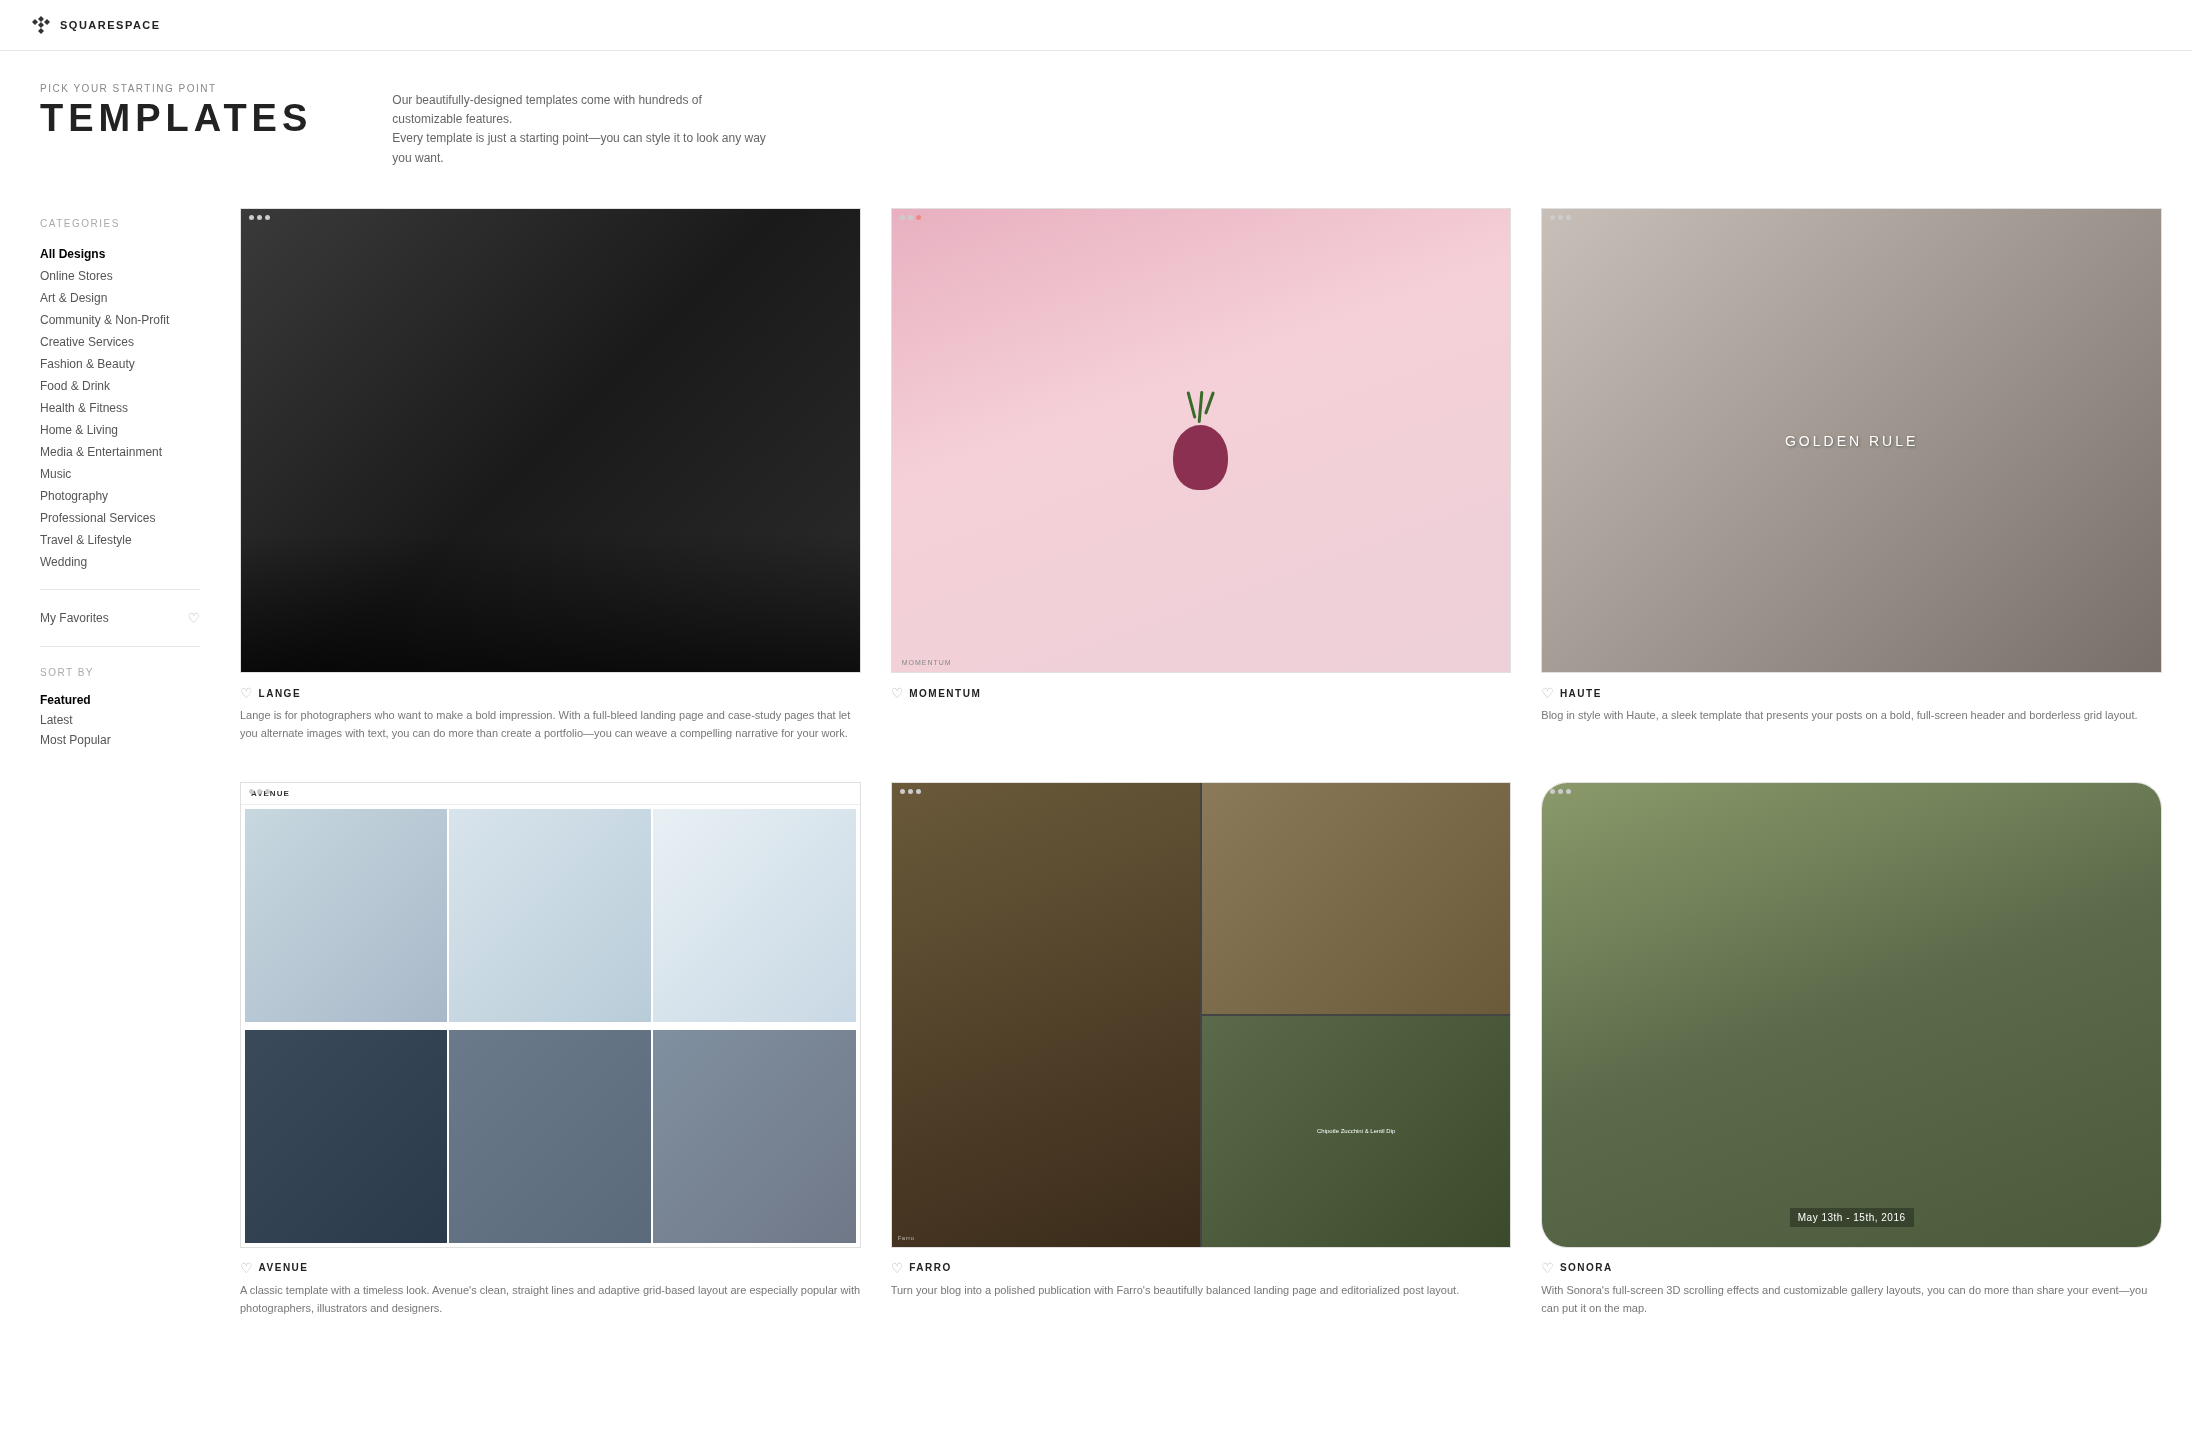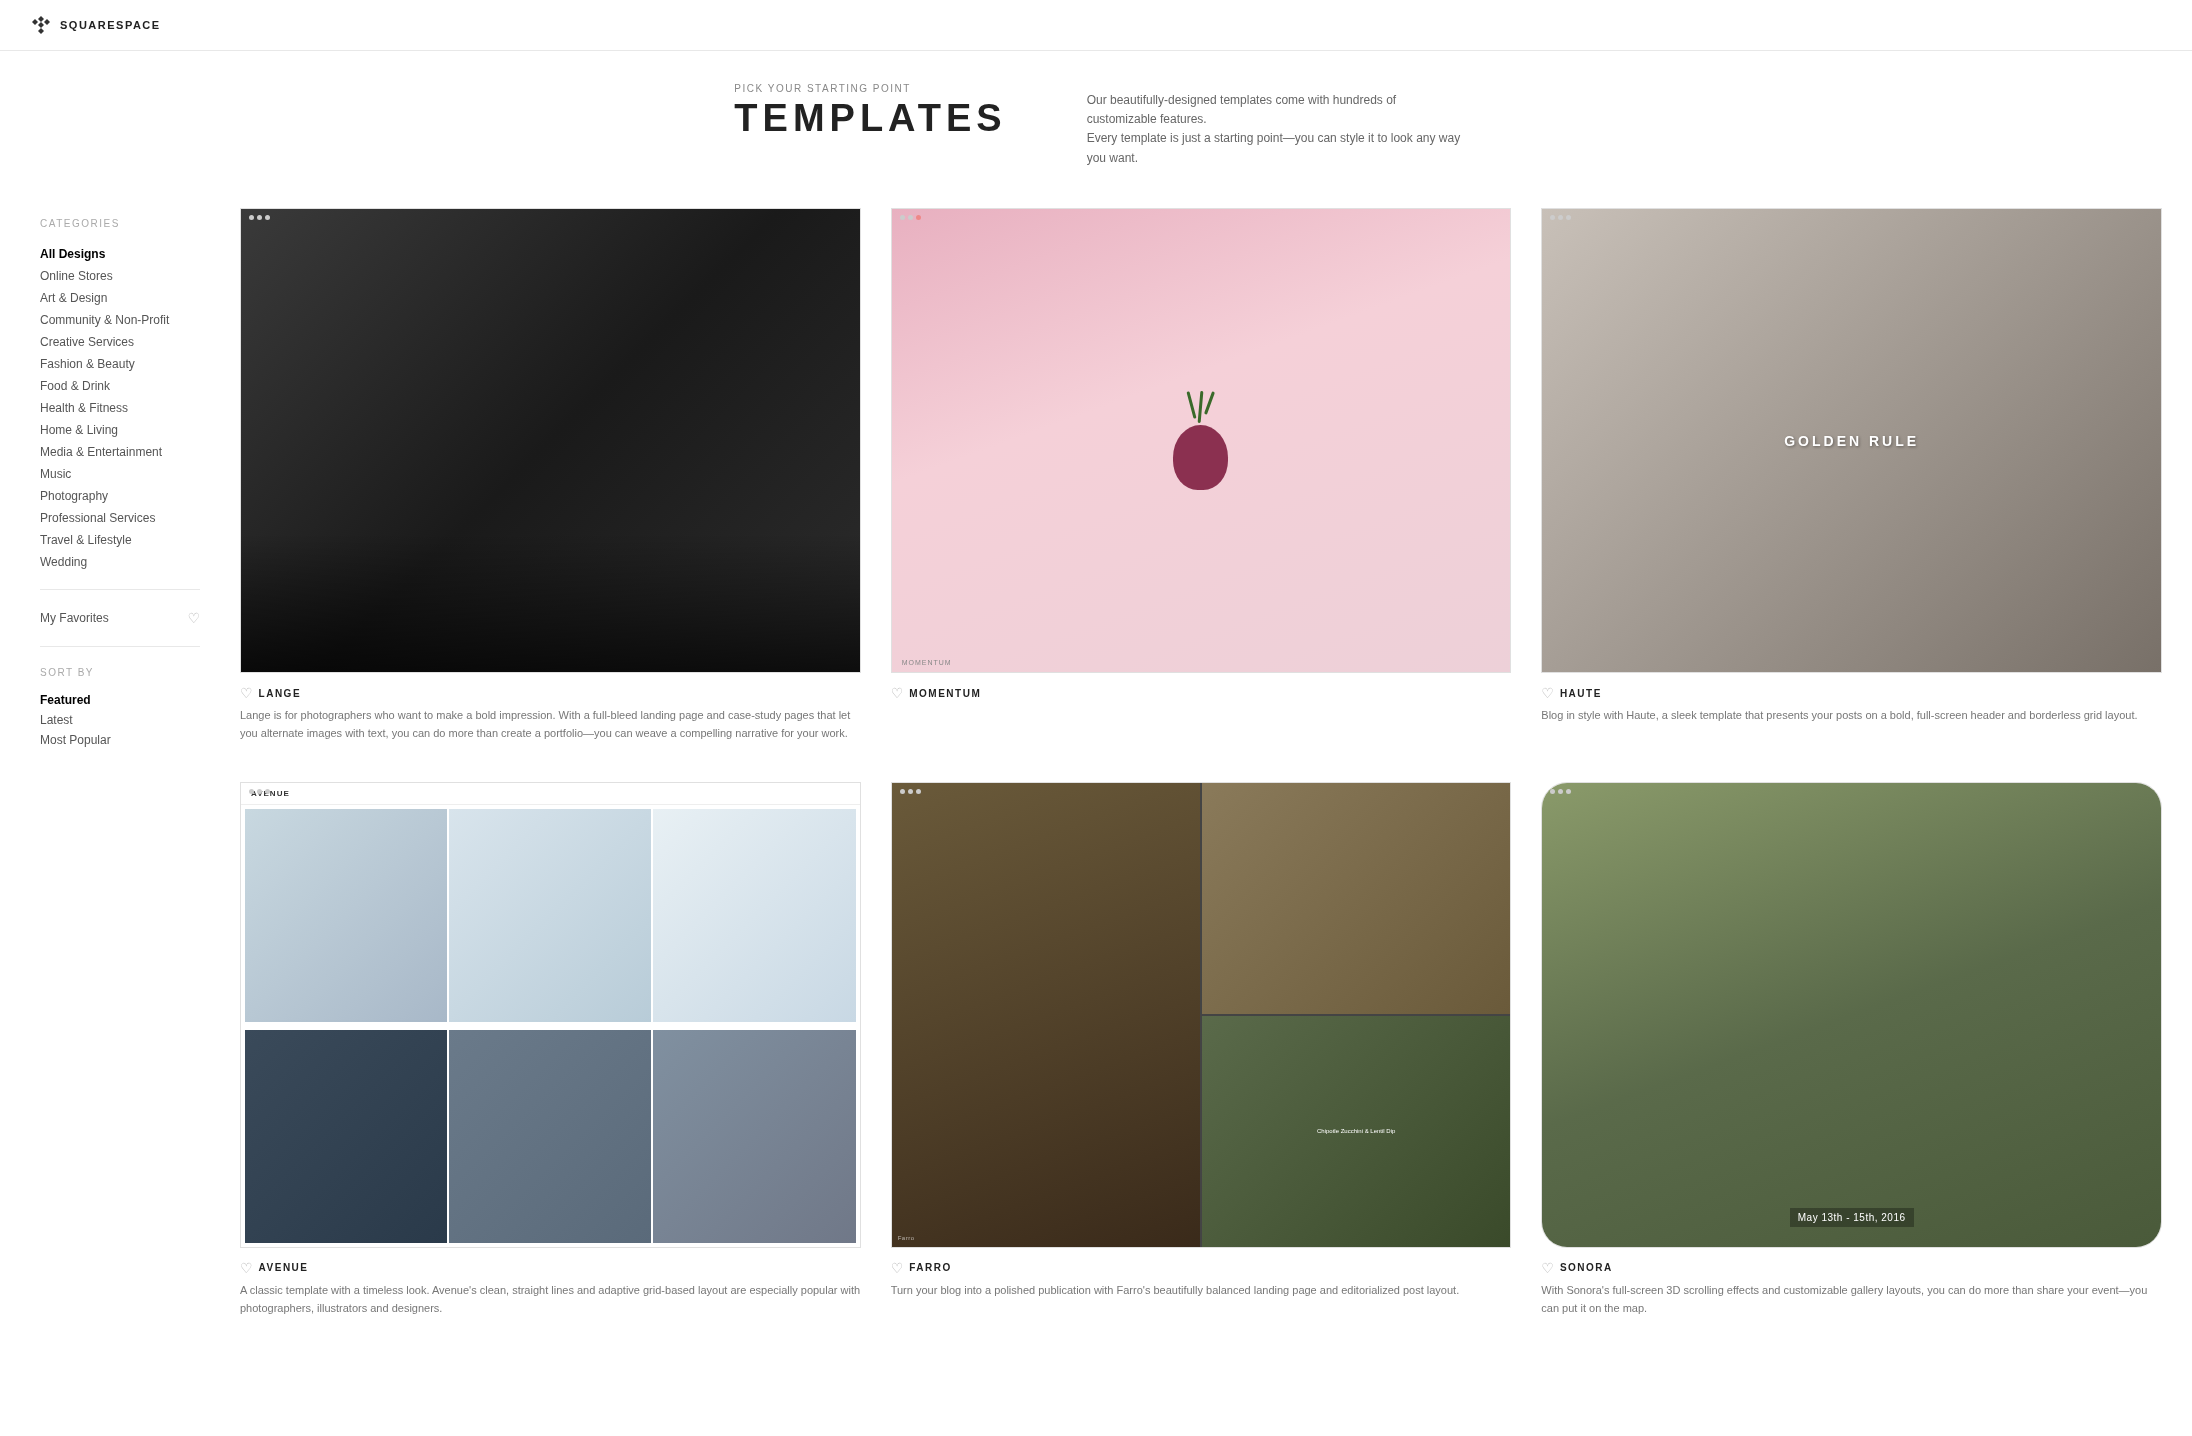--- a/index.html
+++ b/index.html
@@ -26,21 +26,20 @@
       letter-spacing: 1.5px;
       text-transform: uppercase;
       color: #222;
     }
 
     .page-header {
       padding: 32px 31px 20px 40px;
       display: flex;
       align-items: flex-start;
       gap: 80px;
-      justify-content: center;
     }
     .header-left .subtitle {
       font-size: 10px;
       letter-spacing: 1.5px;
       text-transform: uppercase;
       color: #888;
       margin-bottom: 4px;
     }
     .header-left .title {
       font-size: 38px;
@@ -192,21 +191,21 @@
       width: 100%;
       height: 100%;
       background: linear-gradient(135deg, #c8c0b8 0%, #a8a098 40%, #787068 100%);
       display: flex;
       align-items: center;
       justify-content: center;
     }
     .haute-text-overlay {
       color: #fff;
       font-size: 14px;
-      font-weight: 700;
+      font-weight: 400;
       letter-spacing: 3px;
       text-transform: uppercase;
       text-shadow: 1px 1px 3px rgba(0,0,0,0.4);
     }
 
     
     .preview-avenue {
       background: #fff;
       display: grid;
       grid-template-rows: auto 1fr 1fr;

